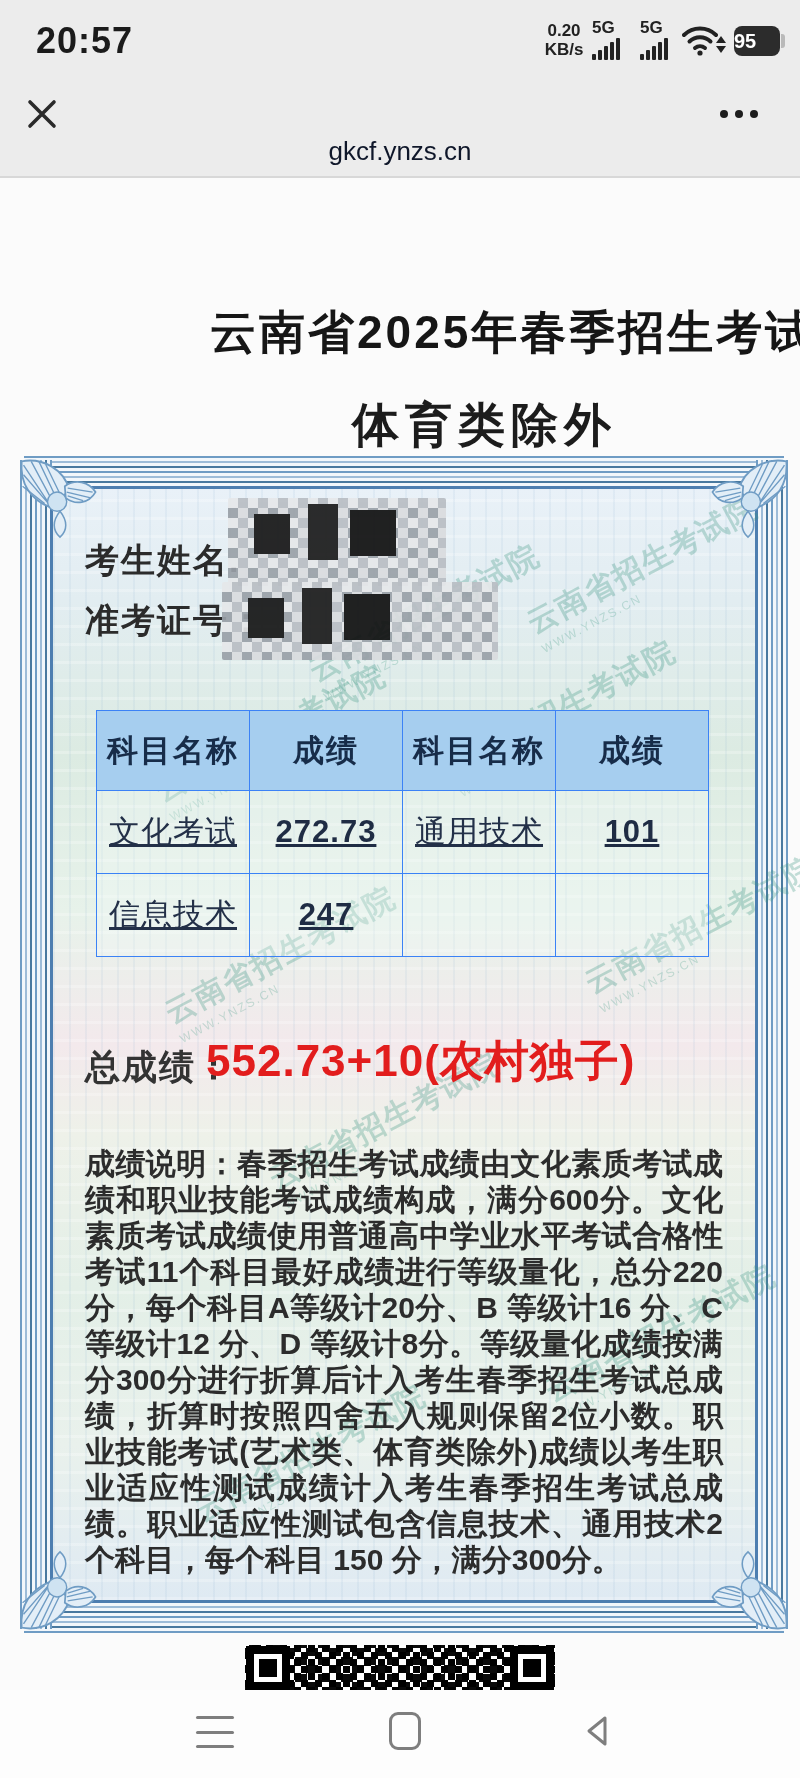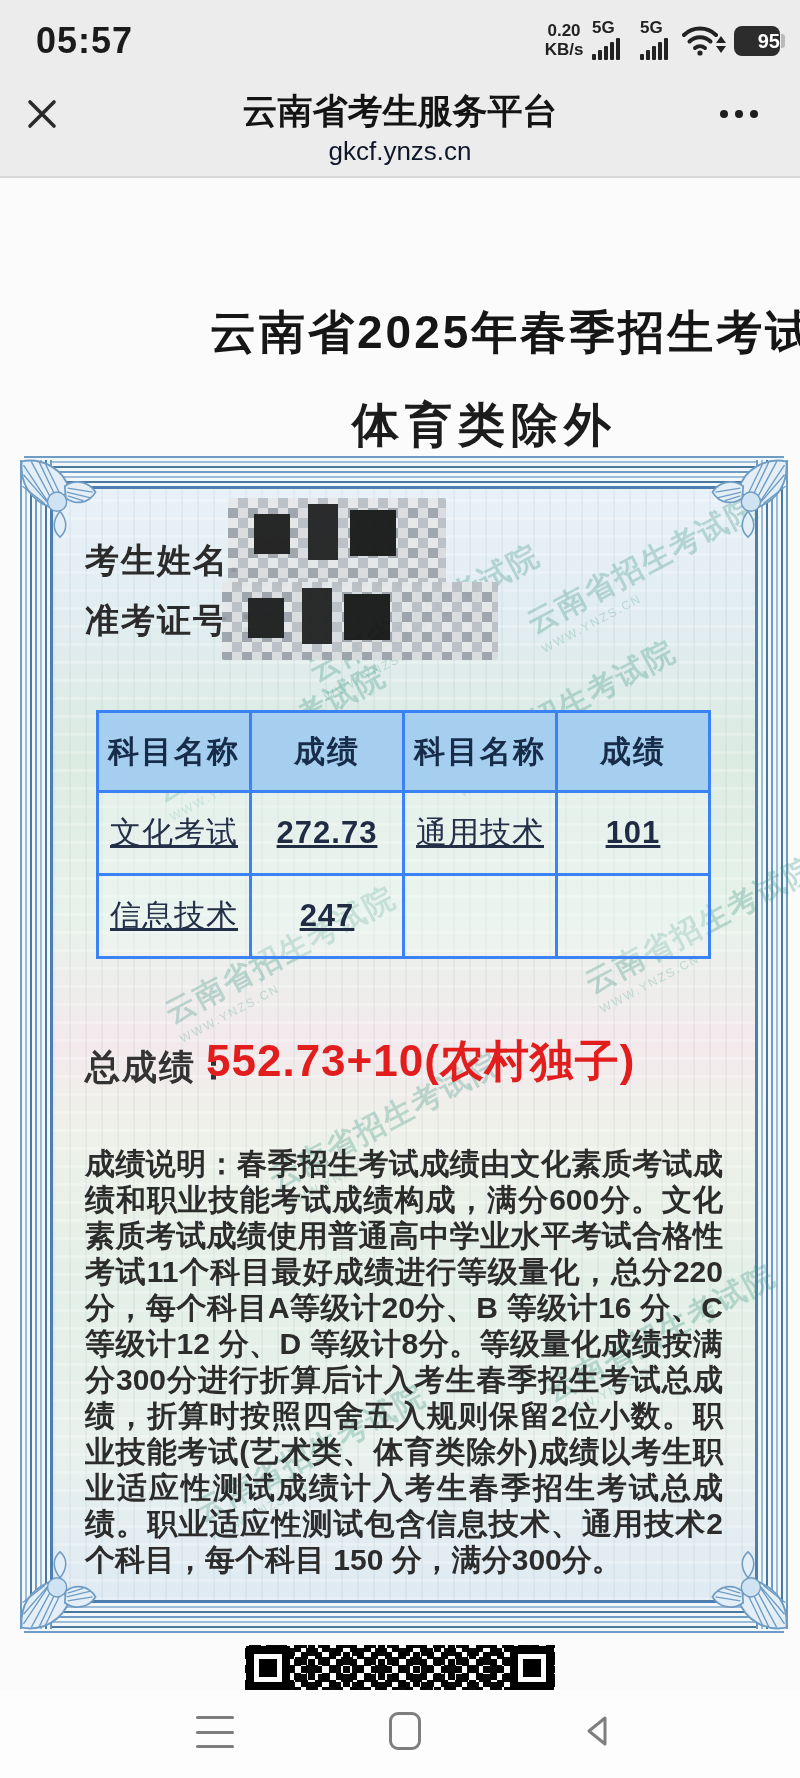--- a/index.html
+++ b/index.html
@@ -18,21 +18,21 @@
   .sig .bars i { display:block; width:4px; background:#222; border-radius:1px; }
   .sig .bars i:nth-child(1){height:6px}.sig .bars i:nth-child(2){height:10px}
   .sig .bars i:nth-child(3){height:14px}.sig .bars i:nth-child(4){height:18px}
   .sig .bars i:nth-child(5){height:22px}
   .sig1{left:592px}.sig2{left:640px}
   .wifi { position:absolute; left:682px; top:24px; }
   .wifi-arrows { position:absolute; left:716px; top:36px; display:flex; flex-direction:column; gap:3px; }
   .wifi-arrows i { display:block; width:0; height:0; border-left:5px solid transparent; border-right:5px solid transparent; }
   .wifi-arrows .up { border-bottom:7px solid #222; }
   .wifi-arrows .down { border-top:7px solid #222; }
-  .battery { position:absolute; left:734px; top:26px; width:46px; height:30px; background:#2c2c2c; border-radius:8px; color:#fff; font-size:20px; font-weight:700; display:flex; align-items:center; justify-content:flex-end; }
+  .battery { position:absolute; left:734px; top:26px; width:46px; height:30px; background:#2c2c2c; border-radius:8px; color:#fff; font-size:20px; font-weight:700; display:flex; align-items:center; justify-content:flex-start; }
   .battery::after { content:''; position:absolute; right:-5px; top:8px; width:4px; height:14px; background:#b9b9b9; border-radius:0 3px 3px 0; }
   
   .browser-bar { position:absolute; left:0; top:80px; width:800px; height:98px; background:#ececec; border-bottom:2px solid #d8d8d8; z-index:30; }
   .close-x { position:absolute; left:24px; top:16px; width:36px; height:36px; }
   .site-title { position:absolute; left:0; top:8px; width:800px; text-align:center; font-size:35px; font-weight:700; color:#141414; }
   .site-url { position:absolute; left:0; top:56px; width:800px; text-align:center; font-size:26px; color:#0f172a; }
   .menu-dots { position:absolute; right:42px; top:30px; display:flex; gap:7px; }
   .menu-dots i { width:8px; height:8px; border-radius:50%; background:#1d1d1d; }
   
   .page-title { position:absolute; left:210px; top:302px; white-space:nowrap; font-size:46px; font-weight:800; color:#161616; letter-spacing:3px; z-index:5; }
@@ -63,21 +63,21 @@
   .mosaic { position:absolute; z-index:4; border-radius:2px;
     background:
       linear-gradient(#161616,#161616) 26px 16px/36px 40px no-repeat,
       linear-gradient(#1b1b1b,#1b1b1b) 80px 6px/30px 56px no-repeat,
       linear-gradient(#101010,#101010) 122px 12px/46px 46px no-repeat,
       conic-gradient(#b9bec4 25%, #dadcdf 0 50%, #9aa1a8 0 75%, #e6e8ea 0) 0 0/20px 20px;
     opacity:.92;
   }
   
   .score-table { position:absolute; left:80px; top:258px; width:612px; z-index:4; border-collapse:collapse; table-layout:fixed; }
-  .score-table th, .score-table td { border:3px solid #3b82f6; width:153px; text-align:center; vertical-align:middle; }
+  .score-table th, .score-table td { border:1px solid #3b82f6; width:153px; text-align:center; vertical-align:middle; }
   .score-table th { height:80px; background:#a6ceef; font-size:31px; font-weight:700; color:#172c49; letter-spacing:2px; }
   .score-table td { height:83px; font-size:31px; color:#233048; background:rgba(244,250,253,0.28); letter-spacing:1px;text-decoration:underline; }
   .score-table td.val { font-weight:700; color:#1f2c44;margin-left:13px; }
   
   .total-label { position:absolute; left:69px; top:592px; font-size:35px; font-weight:600; color:#333; z-index:4; letter-spacing:2px; }
   .total-value { position:absolute; left:190px; top:580px; font-size:44px; font-weight:800; color:#e21d1d; z-index:4; letter-spacing:1px; }
   
   .desc { position:absolute; left:69px; top:694px; width:638px; font-size:30px; line-height:36px; font-weight:600; color:#2c2c2c; text-align:justify; z-index:4; }
   
   .qr { position:absolute; left:245px; top:1645px; width:310px; height:50px; z-index:5; background:
@@ -103,21 +103,21 @@
       <path d="M12 20 L40 62 M20 16 L43 59 M28 16 L47 56 M35 19 L51 52 M12 30 L38 60 M11 42 L34 60" stroke="#6f9cc4" stroke-width="1.4" fill="none"></path>
       <circle cx="47" cy="58" r="10" fill="#cfe3f2" stroke="#6f9cc4" stroke-width="1.5"></circle>
       <path d="M55 42 C66 34 80 37 87 48 C80 60 66 62 56 54 Z" fill="#e3eef7" stroke="#6f9cc4" stroke-width="1.8"></path>
       <path d="M58 44 L84 48 M57 48 L82 54 M58 52 L74 57" stroke="#6f9cc4" stroke-width="1.3" fill="none"></path>
       <path d="M50 68 C58 78 58 88 50 95 C42 88 42 78 50 68 Z" fill="#e3eef7" stroke="#6f9cc4" stroke-width="1.6"></path>
     </g>
   </defs>
 </svg>
 
 <div class="status-bar">
-  <div class="time">05:57</div>
+  <div class="time">20:57</div>
   <div class="net-speed">
     <div>0.20</div>
     <div>KB/s</div>
   </div>
   <div class="sig sig1">
     <span class="sig-label">5G</span>
     <span class="bars">
         <i></i>
         <i></i>
         <i></i>
@@ -147,21 +147,20 @@
     </div>
   <div class="battery">
     <span>95</span>
   </div>
 </div>
 
 <div class="browser-bar">
   <svg class="close-x" viewBox="0 0 36 36">
     <path d="M6 6 L30 30 M30 6 L6 30" stroke="#2a2a2a" stroke-width="3.6" stroke-linecap="round"></path>
   </svg>
-  <div class="site-title">云南省考生服务平台</div>
   <div class="site-url">gkcf.ynzs.cn</div>
   <div class="menu-dots">
       <i></i>
       <i></i>
       <i></i>
     </div>
 </div>
 
 <div class="page-title">云南省2025年春季招生考试</div>
 <div class="page-subtitle">体育类除外</div>

